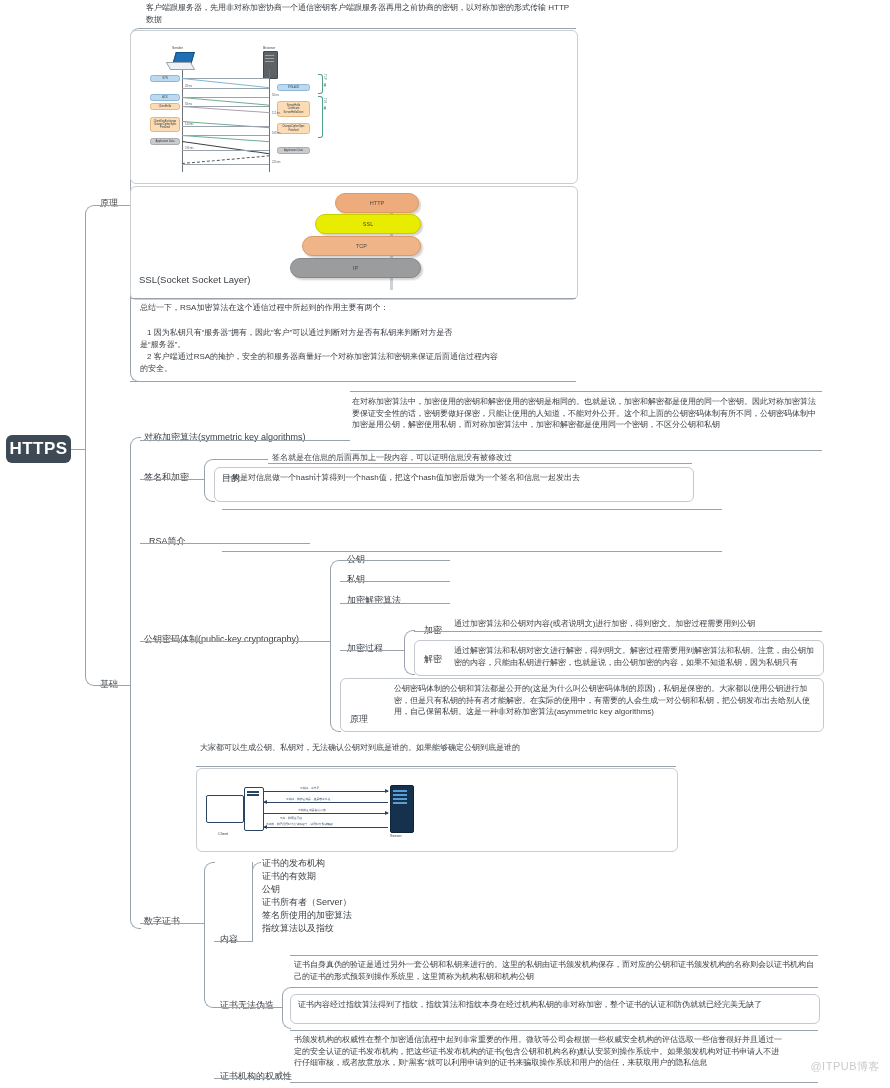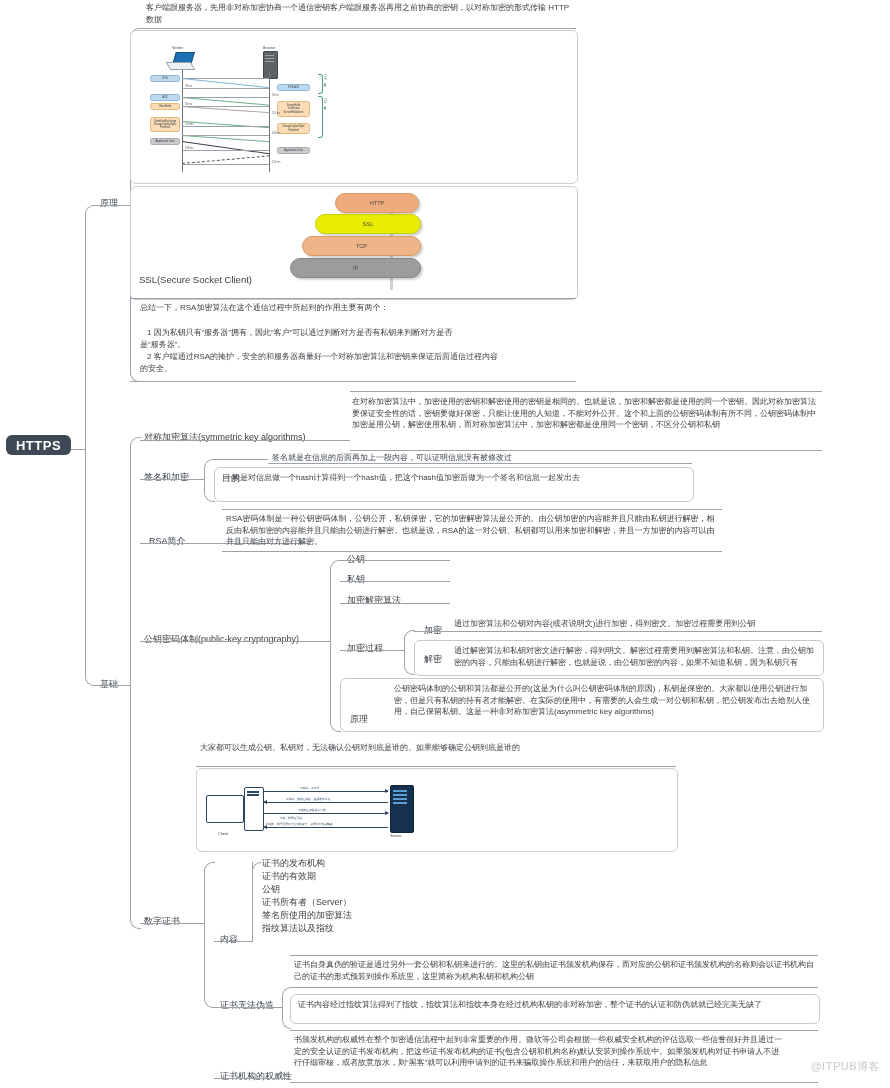--- a/index.html
+++ b/index.html
@@ -18,25 +18,25 @@
   .ln{position:absolute;background:#9aa3ab;}
   .ln.h{height:1px;}
   .ln.v{width:1px;}
   .rnd{position:absolute;border:1px solid #9aa3ab;background:transparent;}
   .rnd.tl{border-right:none;border-bottom:none;border-top-left-radius:9px;}
   .rnd.bl{border-right:none;border-top:none;border-bottom-left-radius:9px;}
 
   
   .root{
     position:absolute;left:6px;top:435px;
-    width:65px;height:20px;
+    width:65px;height:28px;
     background:#3d4a56;color:#fff;
     border-radius:6px;
     display:flex;align-items:center;justify-content:center;
-    font-size:13px;font-weight:bold;letter-spacing:.5px;
+    font-size:17px;font-weight:bold;letter-spacing:.5px;
   }
 
   
   .nl{position:absolute;white-space:nowrap;font-size:9px;color:#3a3f44;}
   .nl.cn{font-size:9px;}
 
   
   .tb{position:absolute;font-size:8px;line-height:1.45;color:#3a3f44;}
   .box{position:absolute;border:1px solid #c3c9ce;border-radius:6px;}
 
@@ -213,21 +213,21 @@
     <div class="layer ssl" style="left:180px;top:28px;width:104px;height:18px;">
         <span>SSL</span>
       </div>
     <div class="layer tcp" style="left:167px;top:50px;width:117px;height:18px;">
         <span>TCP</span>
       </div>
     <div class="layer ip" style="left:155px;top:72px;width:129px;height:18px;">
         <span>IP</span>
       </div>
   </div>
-  <div class="nl" style="left:139px;top:274px;font-size:9.5px;">SSL(Secure Socket Client)</div>
+  <div class="nl" style="left:139px;top:274px;font-size:9.5px;">SSL(Socket Socket Layer)</div>
 
   <div class="ln h" style="left:130px;top:298px;width:446px;"></div>
   <div class="tb" style="left:140px;top:302px;width:430px;">总结一下，RSA加密算法在这个通信过程中所起到的作用主要有两个：</div>
   <div class="tb" style="left:147px;top:327px;width:425px;">1 因为私钥只有“服务器”拥有，因此“客户”可以通过判断对方是否有私钥来判断对方是否</div>
   <div class="tb" style="left:140px;top:339px;width:425px;">是“服务器”。</div>
   <div class="tb" style="left:147px;top:351px;width:425px;">2 客户端通过RSA的掩护，安全的和服务器商量好一个对称加密算法和密钥来保证后面通信过程内容</div>
   <div class="tb" style="left:140px;top:363px;width:425px;">的安全。</div>
   <div class="ln h" style="left:130px;top:381px;width:446px;"></div>
 
   <div class="nl cn" style="left:100px;top:678px;">基础</div>
@@ -250,21 +250,20 @@
   <div class="nl cn" style="left:222px;top:472px;">目的</div>
   <div class="ln h" style="left:214px;top:459px;width:54px;"></div>
   <div class="tb" style="left:272px;top:452px;width:420px;">签名就是在信息的后面再加上一段内容，可以证明信息没有被修改过</div>
   <div class="ln h" style="left:268px;top:463px;width:424px;"></div>
 
   <div class="box" style="left:214px;top:467px;width:478px;height:33px;"></div>
   <div class="tb" style="left:224px;top:472px;width:462px;">一般是对信息做一个hash计算得到一个hash值，把这个hash值加密后做为一个签名和信息一起发出去</div>
 
   <div class="nl cn" style="left:149px;top:535px;">RSA简介</div>
   <div class="ln h" style="left:140px;top:543px;width:170px;"></div>
-  <div class="tb" style="left:226px;top:513px;width:496px;">RSA密码体制是一种公钥密码体制，公钥公开，私钥保密，它的加密解密算法是公开的。由公钥加密的内容能并且只能由私钥进行解密，相反由私钥加密的内容能并且只能由公钥进行解密。也就是说，RSA的这一对公钥、私钥都可以用来加密和解密，并且一方加密的内容可以由并且只能由对方进行解密。</div>
   <div class="ln h" style="left:222px;top:509px;width:500px;"></div>
   <div class="ln h" style="left:222px;top:551px;width:500px;"></div>
 
   <div class="nl cn" style="left:144px;top:633px;">公钥密码体制(public-key cryptography)</div>
   <div class="ln h" style="left:140px;top:641px;width:190px;"></div>
   <div class="rnd tl" style="left:330px;top:560px;width:10px;height:81px;"></div>
   <div class="rnd bl" style="left:330px;top:641px;width:10px;height:90px;"></div>
 
   <div class="nl cn" style="left:347px;top:553px;">公钥</div>
   <div class="ln h" style="left:340px;top:560px;width:110px;"></div>

